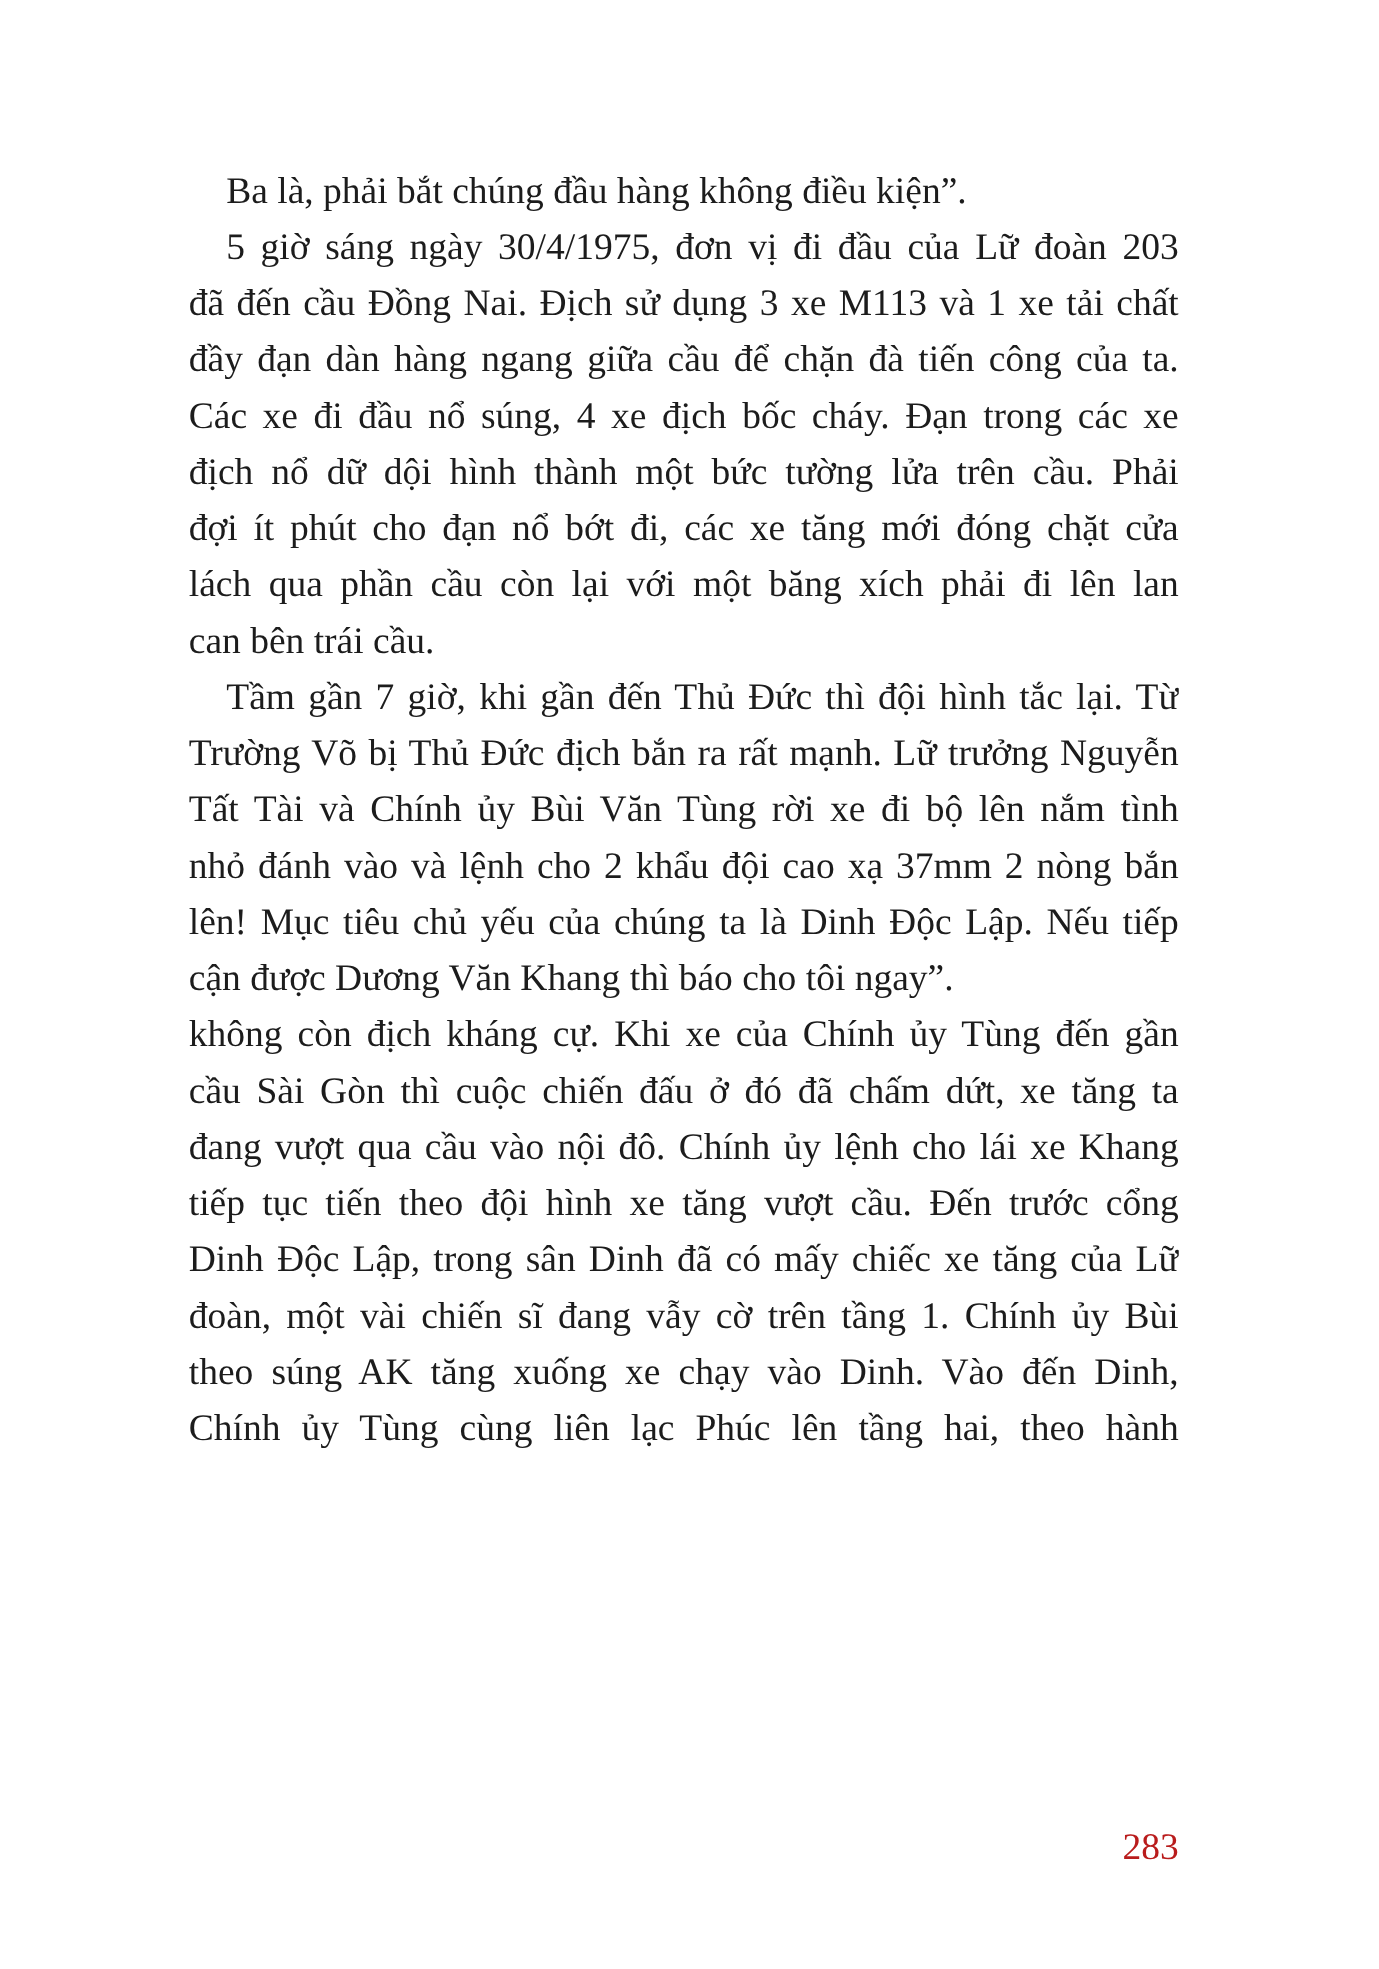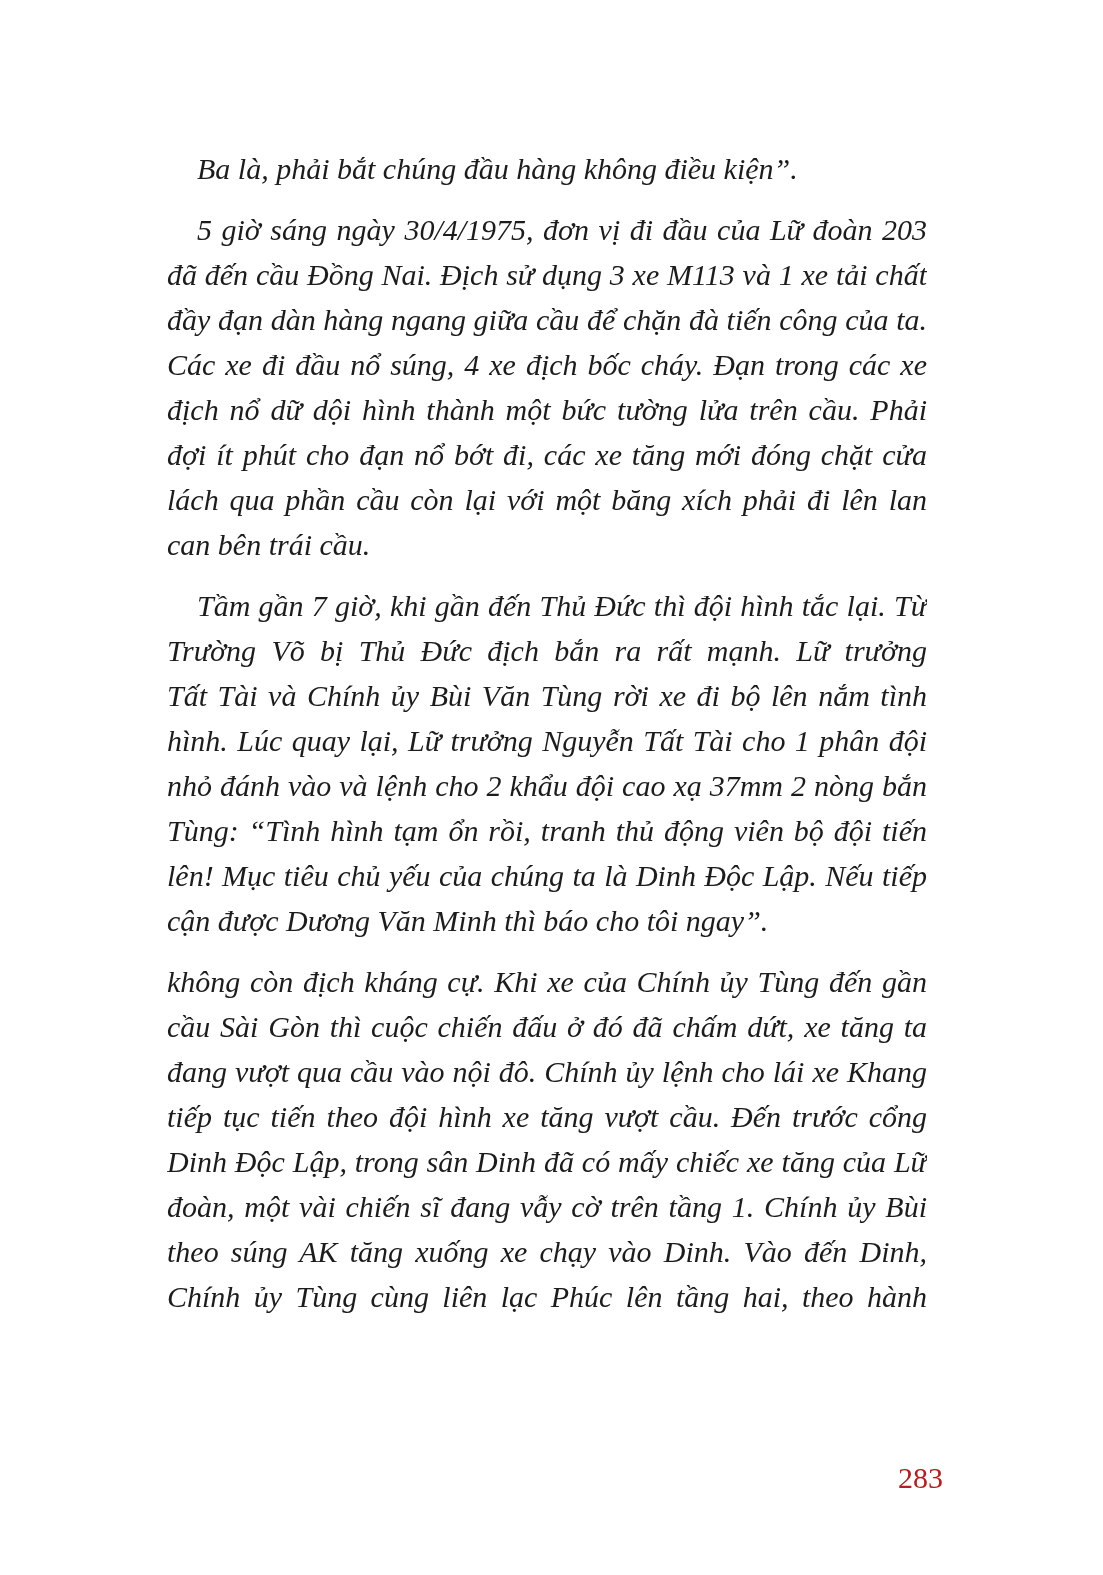--- a/index.html
+++ b/index.html
@@ -16,23 +16,22 @@
     font-family: "Liberation Serif", "DejaVu Serif", serif;
     color: #1c1c1c;
   }
   .text-block {
     position: absolute;
     left: 151px;
     top: 130px;
     width: 792px;
   }
   .para {
-    margin: 16px;
+    margin: 0;
     padding: 0;
-    font-style: italic;
   }
   .line {
     height: 45px;
     line-height: 45px;
     font-size: 30px;
     overflow: hidden;
     text-align: justify;
     text-align-last: justify;
     white-space: normal;
   }
@@ -72,25 +71,23 @@
       <div class="line">địch nổ dữ dội hình thành một bức tường lửa trên cầu. Phải</div>
       <div class="line">đợi ít phút cho đạn nổ bớt đi, các xe tăng mới đóng chặt cửa</div>
       <div class="line">lách qua phần cầu còn lại với một băng xích phải đi lên lan</div>
       <div class="line last">can bên trái cầu.</div>
     </div>
 
     <div class="para">
       <div class="line indent">Tầm gần 7 giờ, khi gần đến Thủ Đức thì đội hình tắc lại. Từ</div>
       <div class="line">Trường Võ bị Thủ Đức địch bắn ra rất mạnh. Lữ trưởng Nguyễn</div>
       <div class="line">Tất Tài và Chính ủy Bùi Văn Tùng rời xe đi bộ lên nắm tình</div>
-      <div class="line">hình. Lúc quay lại, Lữ trưởng Nguyễn Tất Tài cho 1 phân đội</div>
       <div class="line">nhỏ đánh vào và lệnh cho 2 khẩu đội cao xạ 37mm 2 nòng bắn</div>
-      <div class="line">Tùng: “Tình hình tạm ổn rồi, tranh thủ động viên bộ đội tiến</div>
       <div class="line">lên! Mục tiêu chủ yếu của chúng ta là Dinh Độc Lập. Nếu tiếp</div>
-      <div class="line last">cận được Dương Văn Minh thì báo cho tôi ngay”.</div>
+      <div class="line last">cận được Dương Văn Khang thì báo cho tôi ngay”.</div>
     </div>
 
     <div class="para">
       <div class="line">không còn địch kháng cự. Khi xe của Chính ủy Tùng đến gần</div>
       <div class="line">cầu Sài Gòn thì cuộc chiến đấu ở đó đã chấm dứt, xe tăng ta</div>
       <div class="line">đang vượt qua cầu vào nội đô. Chính ủy lệnh cho lái xe Khang</div>
       <div class="line">tiếp tục tiến theo đội hình xe tăng vượt cầu. Đến trước cổng</div>
       <div class="line">Dinh Độc Lập, trong sân Dinh đã có mấy chiếc xe tăng của Lữ</div>
       <div class="line">đoàn, một vài chiến sĩ đang vẫy cờ trên tầng 1. Chính ủy Bùi</div>
       <div class="line">theo súng AK tăng xuống xe chạy vào Dinh. Vào đến Dinh,</div>

